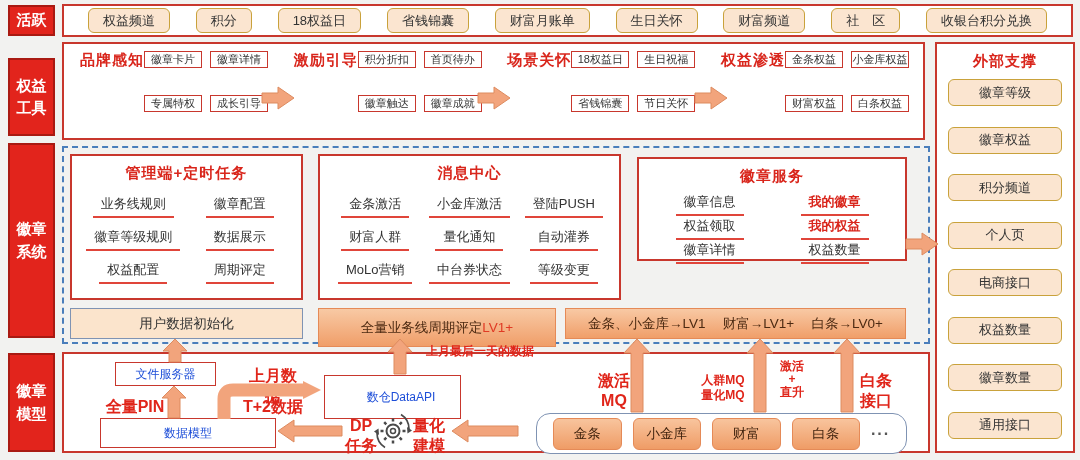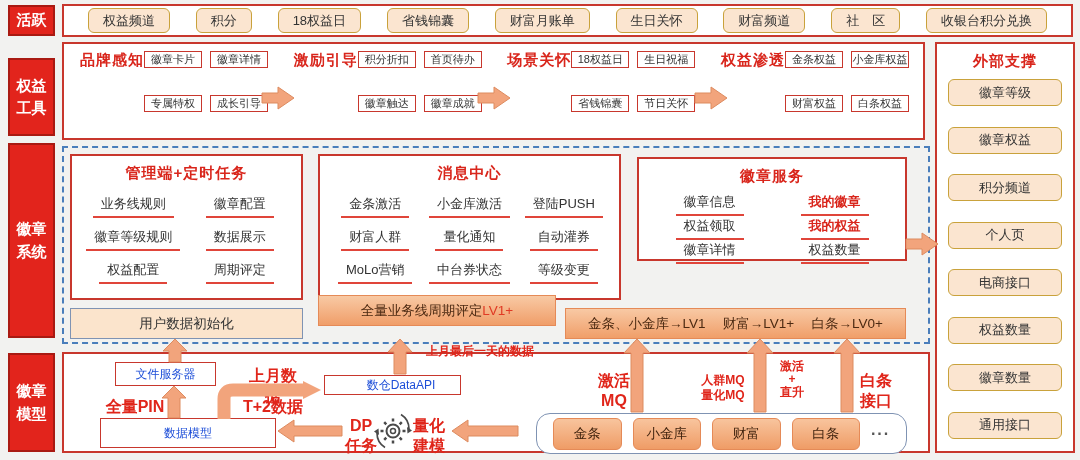--- a/index.html
+++ b/index.html
@@ -170,32 +170,32 @@
       <span class="uitem">徽章信息</span>
       <span class="uitem hl">我的徽章</span>
       <span class="uitem">权益领取</span>
       <span class="uitem hl">我的权益</span>
       <span class="uitem">徽章详情</span>
       <span class="uitem">权益数量</span>
     </div>
   </div>
 
   <div class="peachbar" style="left:70px;top:308px;width:233px;height:31px;">用户数据初始化</div>
-  <div class="orangebar" style="left:318px;top:295px;width:238px;height:31px;">
+  <div class="orangebar" style="left:318px;top:308px;width:238px;height:39px;">
     <span>全量业务线周期评定</span><span class="lv">LV1+</span>
   </div>
   <div class="orangebar" style="left:565px;top:308px;width:341px;height:31px;">金条、小金库→LV1　 财富→LV1+　 白条→LV0+</div>
 
   <div class="side-label" style="top:353px;height:99px;">徽章
 模型</div>
   <div class="container" style="left:62px;top:352px;width:868px;height:101px;"></div>
 
   <div class="mbox" style="left:115px;top:362px;width:101px;height:24px;">文件服务器</div>
   <div class="mbox" style="left:100px;top:418px;width:176px;height:30px;">数据模型</div>
-  <div class="mbox" style="left:324px;top:375px;width:137px;height:20px;padding-left:17px;">数仓DataAPI</div>
+  <div class="mbox" style="left:324px;top:375px;width:137px;height:44px;padding-left:17px;">数仓DataAPI</div>
 
   <div class="rlabel" style="left:104px;top:397px;width:62px;">全量PIN</div>
   <div class="rlabel" style="left:242px;top:366px;width:62px;">上月数据</div>
   <div class="rlabel" style="left:242px;top:397px;width:62px;">T+2数据</div>
   <div class="rlabel small" style="left:415px;top:344px;width:130px;">上月最后一天的数据</div>
   <div class="rlabel" style="left:344px;top:416px;width:34px;">DP
 任务</div>
   <div class="rlabel" style="left:412px;top:416px;width:34px;">量化
 建模</div>
   <div class="rlabel" style="left:594px;top:371px;width:40px;">激活

